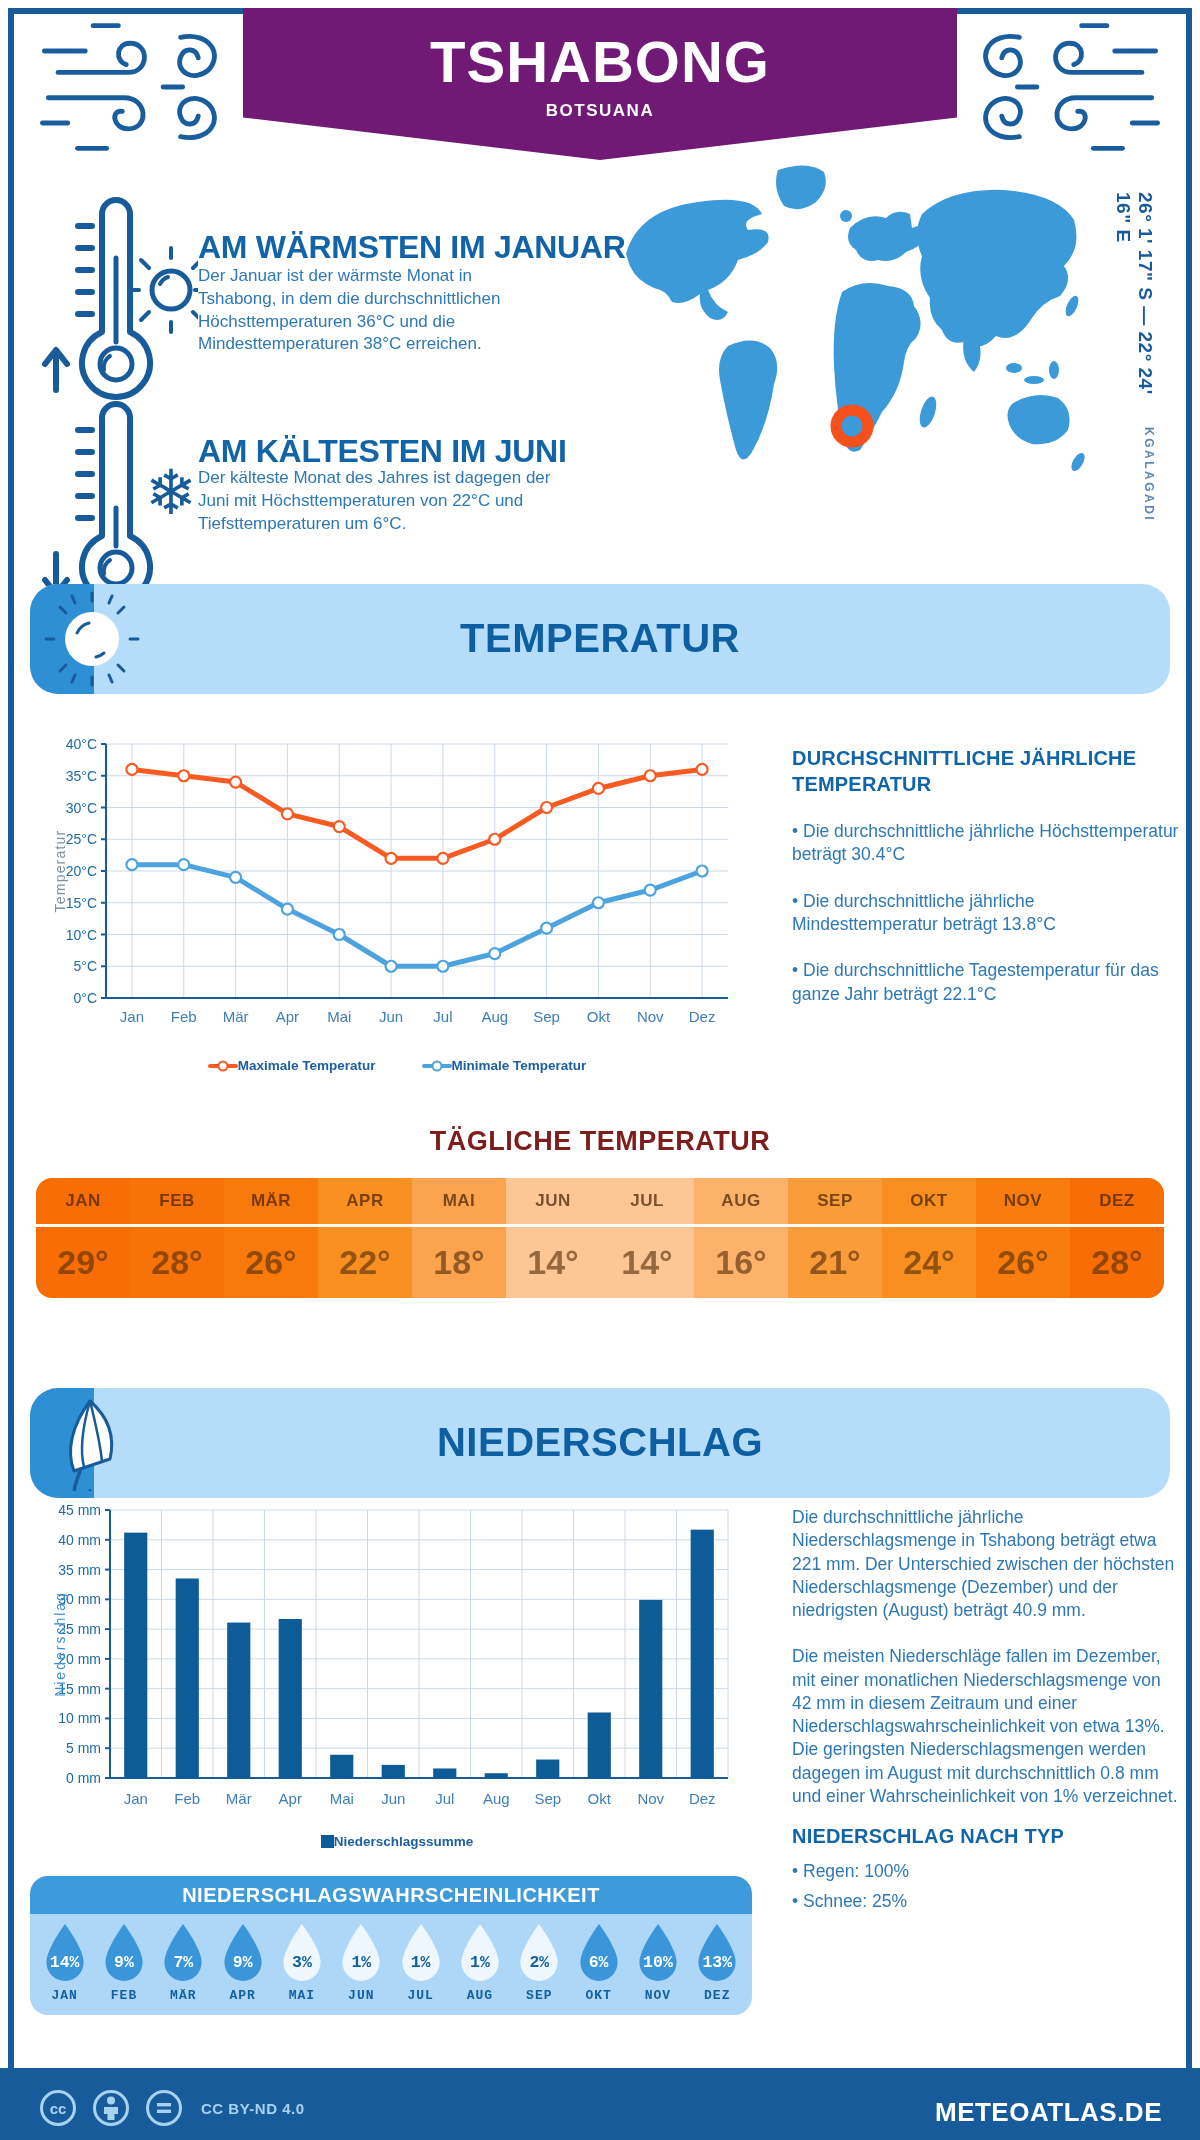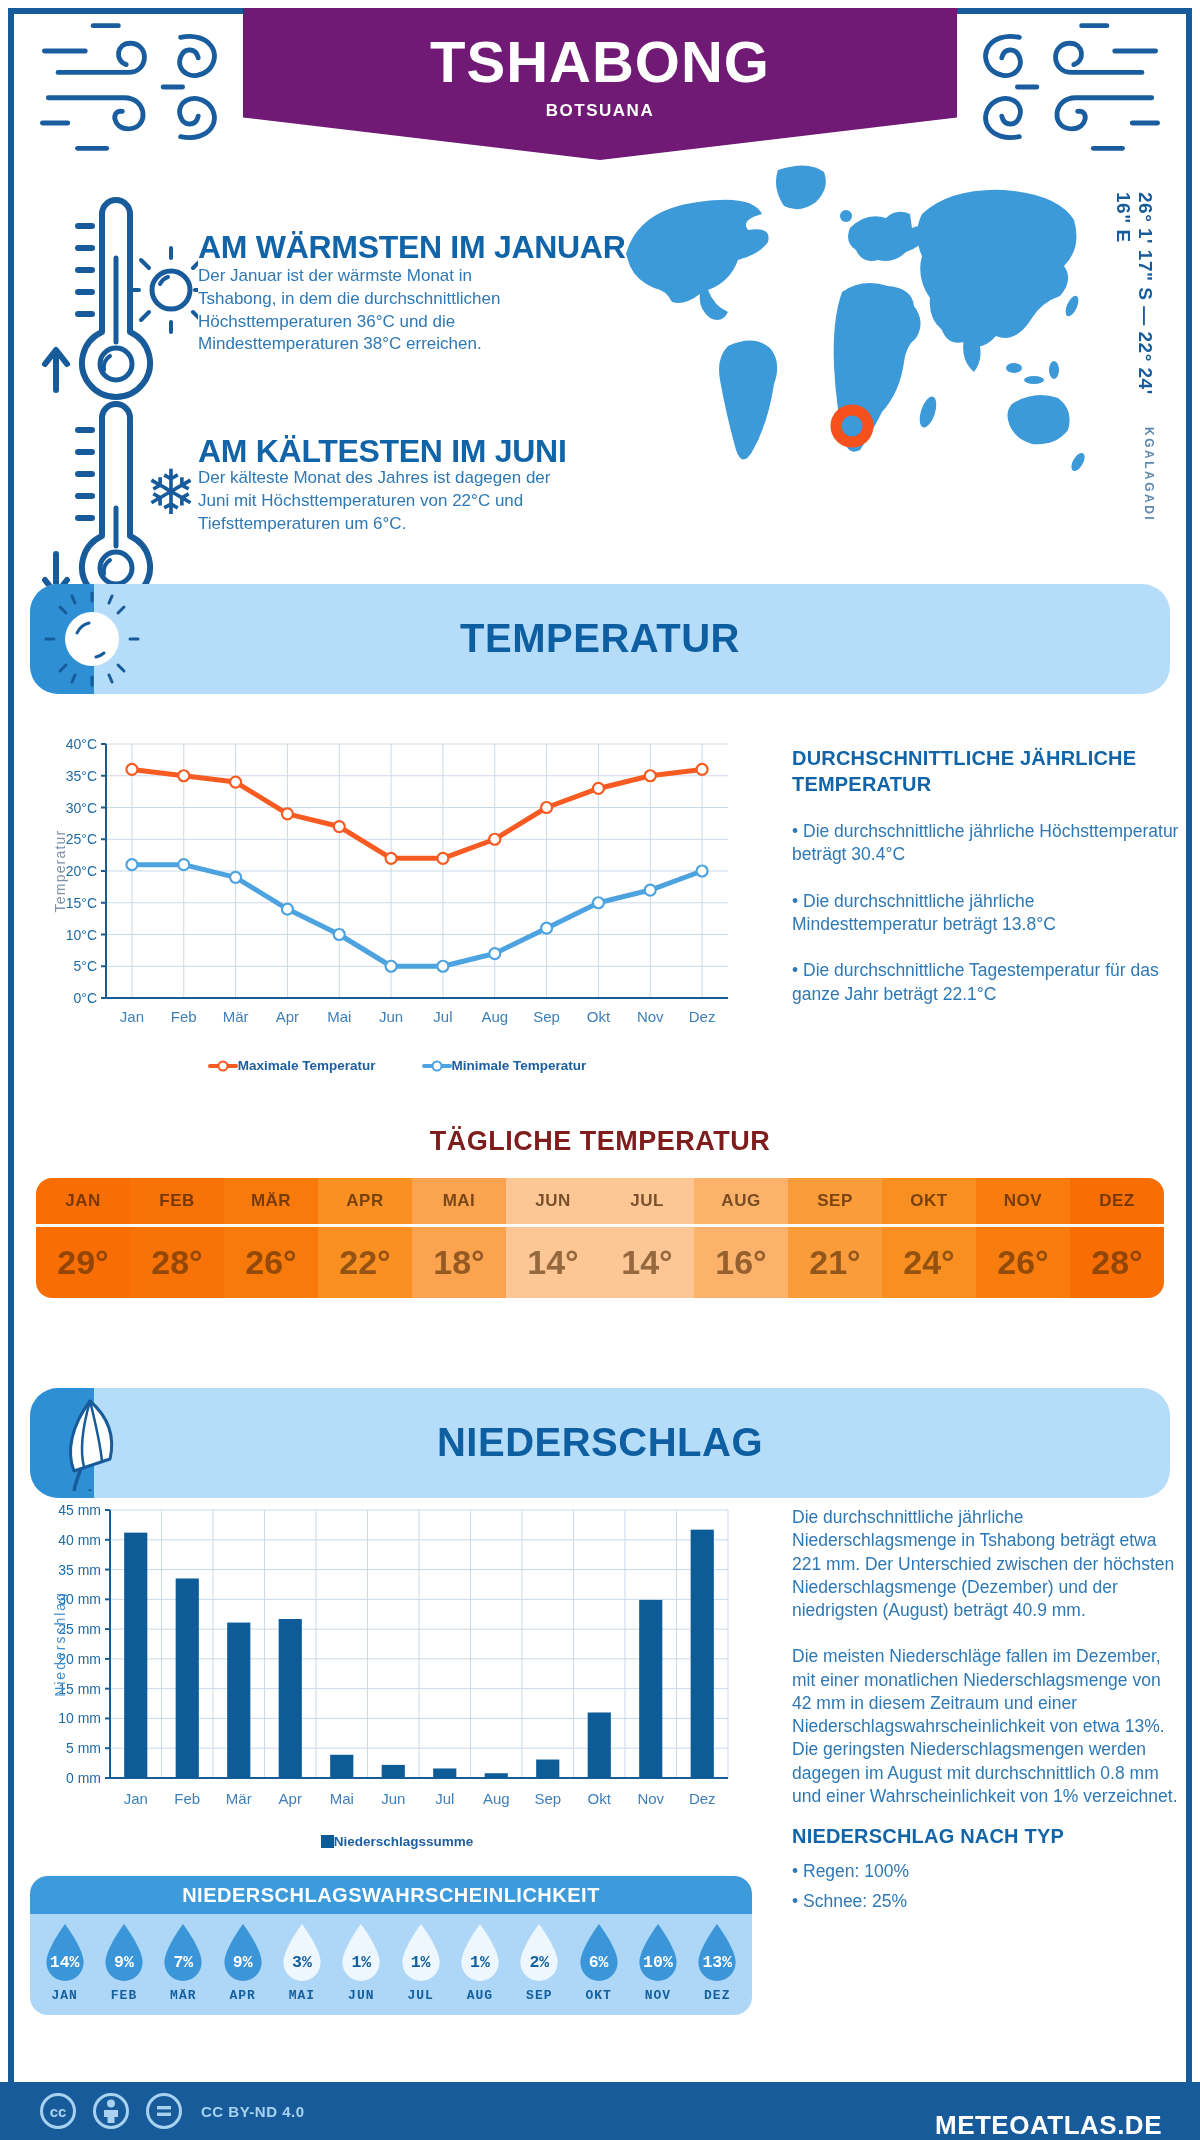--- a/index.html
+++ b/index.html
@@ -63,21 +63,21 @@
   .prob{position:absolute;left:30px;top:1876px;width:722px;border-radius:18px;overflow:hidden;}
   .prob .ph{background:#3d9adb;color:#fff;text-align:center;font-size:20px;font-weight:800;letter-spacing:0.5px;height:38px;line-height:38px;}
   .prob .pb{background:#aed7f7;display:flex;padding:8px 6px 12px;gap:2px;}
   .drop{flex:1;display:flex;flex-direction:column;align-items:center;font-family:Liberation Mono, monospace;}
   .drop .dwrap{position:relative;width:54px;height:62px;}
   .drop .dwrap svg{position:absolute;inset:0;}
   .drop .dval{position:absolute;left:0;right:0;top:31px;text-align:center;font-size:16.5px;font-weight:800;}
   .drop .dm{margin-top:4px;font-size:13px;font-weight:800;color:#14609f;letter-spacing:1px;}
 
   
-  .footer{position:absolute;left:0;right:0;bottom:0;height:58px;background:#175b9b;display:flex;align-items:center;padding:0 38px;box-sizing:border-box;}
+  .footer{position:absolute;left:0;right:0;bottom:0;height:72px;background:#175b9b;display:flex;align-items:flex-end;padding:12px 38px;box-sizing:border-box;}
   .footer .lic{display:flex;align-items:center;gap:13px;}
   .footer .lic-label{font-size:15px;font-weight:700;color:#a8d2f0;letter-spacing:0.5px;margin-left:4px;}
   .footer .site{margin-left:auto;font-size:26px;font-weight:800;color:#ffffff;letter-spacing:0.5px;margin-top:29px;}
 
   svg text{font-family:"Liberation Sans", sans-serif;}
 </style>
 </head>
 <body>
 
 <div class="page">

